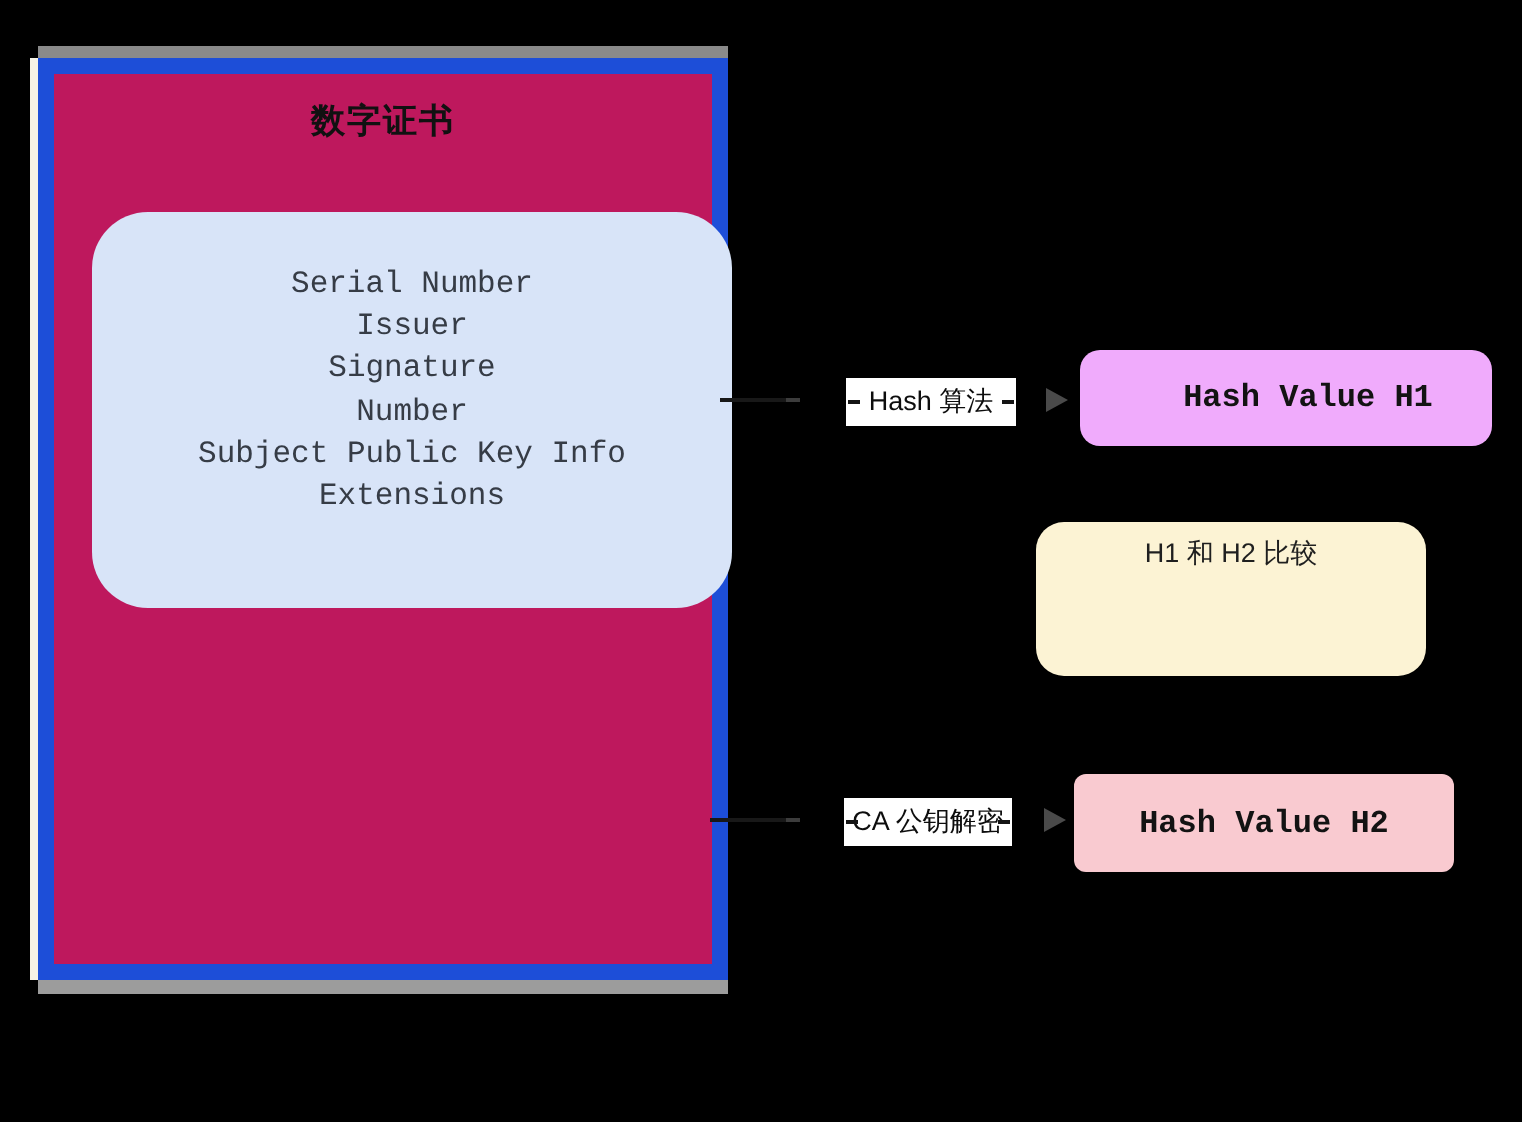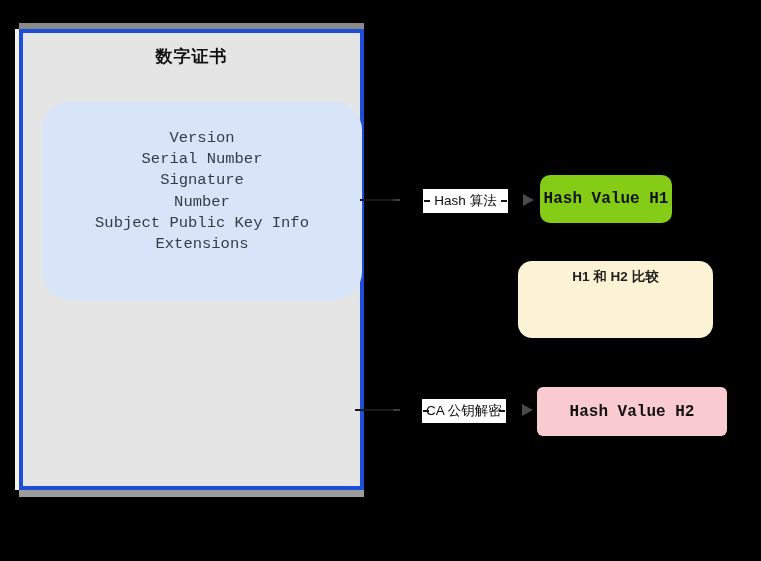--- a/index.html
+++ b/index.html
@@ -15,22 +15,22 @@
     overflow: hidden;
     font-family: "Liberation Sans", "DejaVu Sans", sans-serif;
   }
 
   
   .cert-box {
     position: absolute;
     left: 19px; top: 29px;
     width: 345px; height: 461px;
     box-sizing: border-box;
-    background: #e5e5e5;
-    border: 4px solid #1d4ed8;
+    background: #be185d;
+    border: 8px solid #1d4ed8;
     box-shadow: 0 -6px 0 #8a8a8a, 0 7px 0 #9c9c9c, -4px 0 0 #f6f3e6;
   }
   .cert-title {
     margin-top: 12px;
     text-align: center;
     font-size: 17px;
     font-weight: 700;
     color: #111;
     letter-spacing: 1px;
   }
@@ -105,44 +105,45 @@
     position: absolute;
     width: 0; height: 0;
     border-top: 6px solid transparent;
     border-bottom: 6px solid transparent;
     border-left: 11px solid #4a4a4a;
   }
   .arrow-h1 { left: 523px; top: 194px; }
   .arrow-h2 { left: 522px; top: 404px; }
 
   
-  .halo-box { position: absolute; font-weight: bold; }
+  .halo-box { position: absolute; }
   .halo-box::before {
     content: "";
     position: absolute;
     inset: -5px;
     background: #9b9b9b;
     border-radius: 6px;
     z-index: -1;
   }
   .hash-box {
     display: flex;
     align-items: center;
     justify-content: center;
     font-family: "Liberation Mono", "DejaVu Sans Mono", monospace;
     font-size: 16px;
     font-weight: 700;
     color: #131313;
     white-space: nowrap;
   }
   .h1-box {
     left: 540px; top: 175px;
-    width: 132px; height: 48px;
-    background: #84cc16;
+    width: 184px; height: 48px;
+    background: #f0abfc;
     border-radius: 10px;
+    padding-left: 22px;
   }
   .h2-box {
     left: 537px; top: 387px;
     width: 190px; height: 49px;
     background: #f9cad0;
     border-radius: 6px;
   }
   .h2-box::before { background: #bdbdbd; }
 
   .note-box {
@@ -176,22 +177,22 @@
 </style>
 </head>
 <body>
 
 <div class="stage">
 
   <div class="cert-box">
     <div class="cert-title">数字证书</div>
 
     <div class="fields-box">
-      <div class="field-line">Version</div>
       <div class="field-line">Serial Number</div>
+      <div class="field-line">Issuer</div>
       <div class="field-line">Signature</div>
       <div class="field-line">Number</div>
       <div class="field-line">Subject Public Key Info</div>
       <div class="field-line">Extensions</div>
     </div>
 
   </div>
 
   <div class="stub stub-h1"></div>
   <div class="stub-dark stub-dark-h1"></div>

